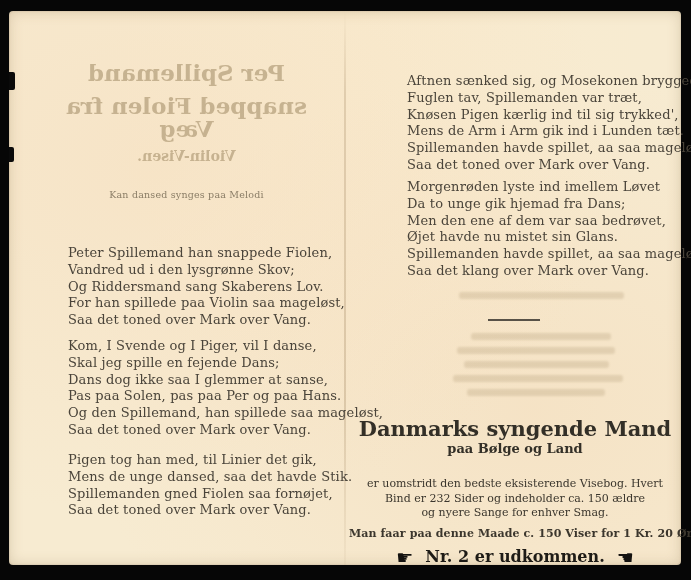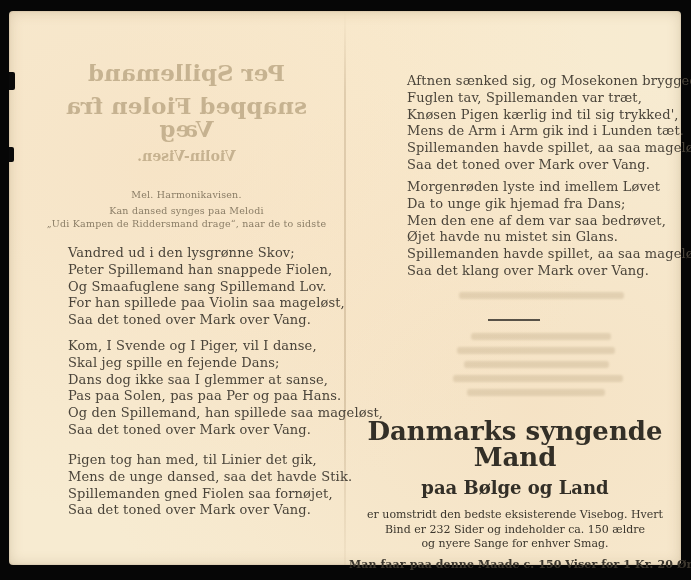--- a/index.html
+++ b/index.html
@@ -69,23 +69,23 @@
 
   .short-rule{
     position:absolute;left:479px;top:308px;width:52px;height:2px;
     background:#575147;
   }
 
   .ad-block{
     position:absolute;left:340px;top:407px;width:332px;
     text-align:center;color:#3b362d;
   }
-  .ad-title{font-size:26px;font-weight:bold;line-height:1.0;color:#332f27;}
-  .ad-subtitle{font-size:18px;font-weight:bold;line-height:1.0;margin-top:9px;color:#332f27;}
-  .ad-body{font-size:11px;line-height:14.5px;margin-top:11px;}
+  .ad-title{font-size:21px;font-weight:bold;line-height:1.0;color:#332f27;}
+  .ad-subtitle{font-size:13px;font-weight:bold;line-height:1.0;margin-top:3px;color:#332f27;}
+  .ad-body{font-size:11px;line-height:14.5px;margin-top:22px;}
   .ad-price{font-size:11px;font-weight:bold;margin-top:6px;letter-spacing:.1px;white-space:nowrap;}
   .ad-announce{
     margin-top:6px;font-size:16px;font-weight:bold;color:#1e1b16;
     display:flex;align-items:center;justify-content:center;gap:12px;
   }
   .manicule{font-family:"DejaVu Sans",sans-serif;font-size:19px;color:#141210;}
 </style>
 </head>
 <body>
 
@@ -95,29 +95,27 @@
     <div class="edge-notch notch-1"></div>
     <div class="edge-notch notch-2"></div>
 
     <div class="bleed-title">
       <div class="bl1">Per Spillemand</div>
       <div class="bl2">snapped Fiolen fra Væg</div>
       <div class="bl3">Violin-Visen.</div>
     </div>
 
     <div class="melody-note">
-      <div class="mn1">Mel.  Harmonikavisen.</div>
       <div>Kan dansed synges paa Melodi</div>
-      <div>„Udi Kampen de Riddersmand drage“, naar de to sidste</div>
     </div>
 
     <div class="verse" style="left:59px;top:234px;">
+      <div>Peter Spillemand han snappede Fiolen,</div>
       <div>Vandred ud i den lysgrønne Skov;</div>
-      <div>Peter Spillemand han snappede Fiolen,</div>
-      <div>Og Smaafuglene sang Spillemand Lov.</div>
+      <div>Og Riddersmand sang Skaberens Lov.</div>
       <div>For han spillede paa Violin saa mageløst,</div>
       <div>Saa det toned over Mark over Vang.</div>
     </div>
 
     <div class="verse" style="left:59px;top:327px;">
       <div>Kom, I Svende og I Piger, vil I danse,</div>
       <div>Skal jeg spille en fejende Dans;</div>
       <div>Dans dog ikke saa I glemmer at sanse,</div>
       <div>Pas paa Solen, pas paa Per og paa Hans.</div>
       <div>Og den Spillemand, han spillede saa mageløst,</div>

